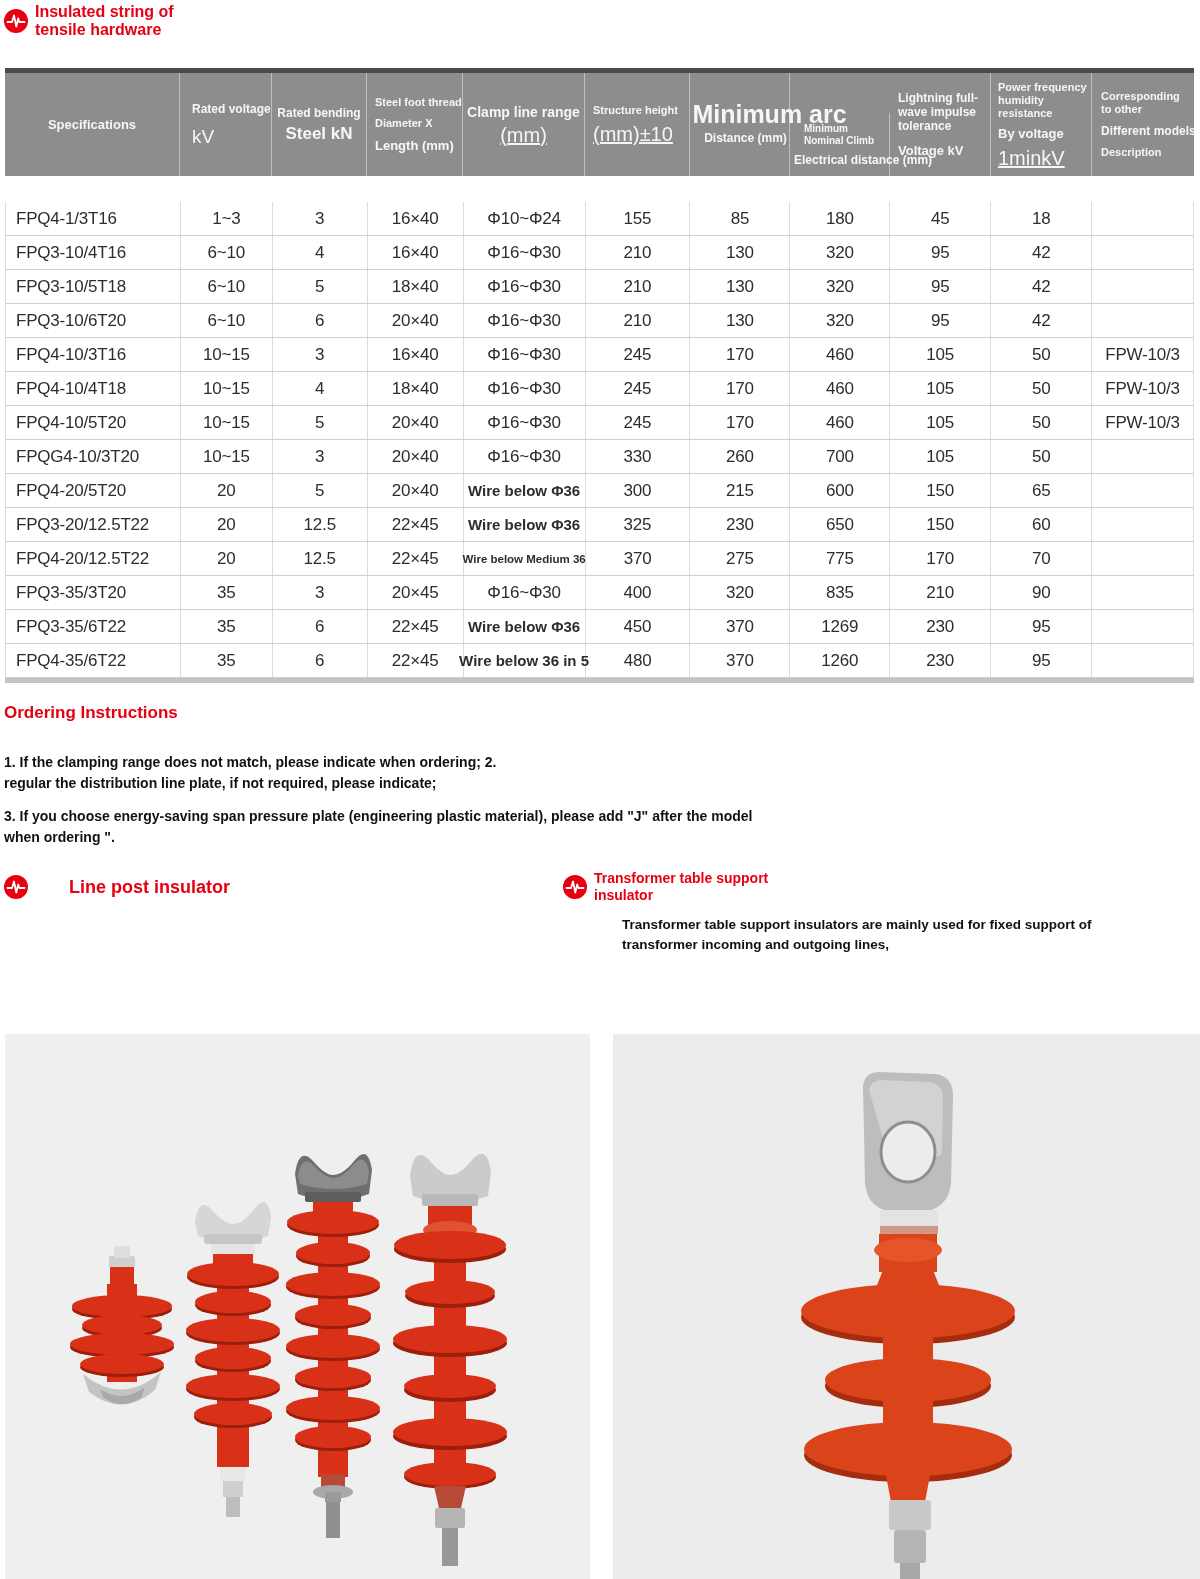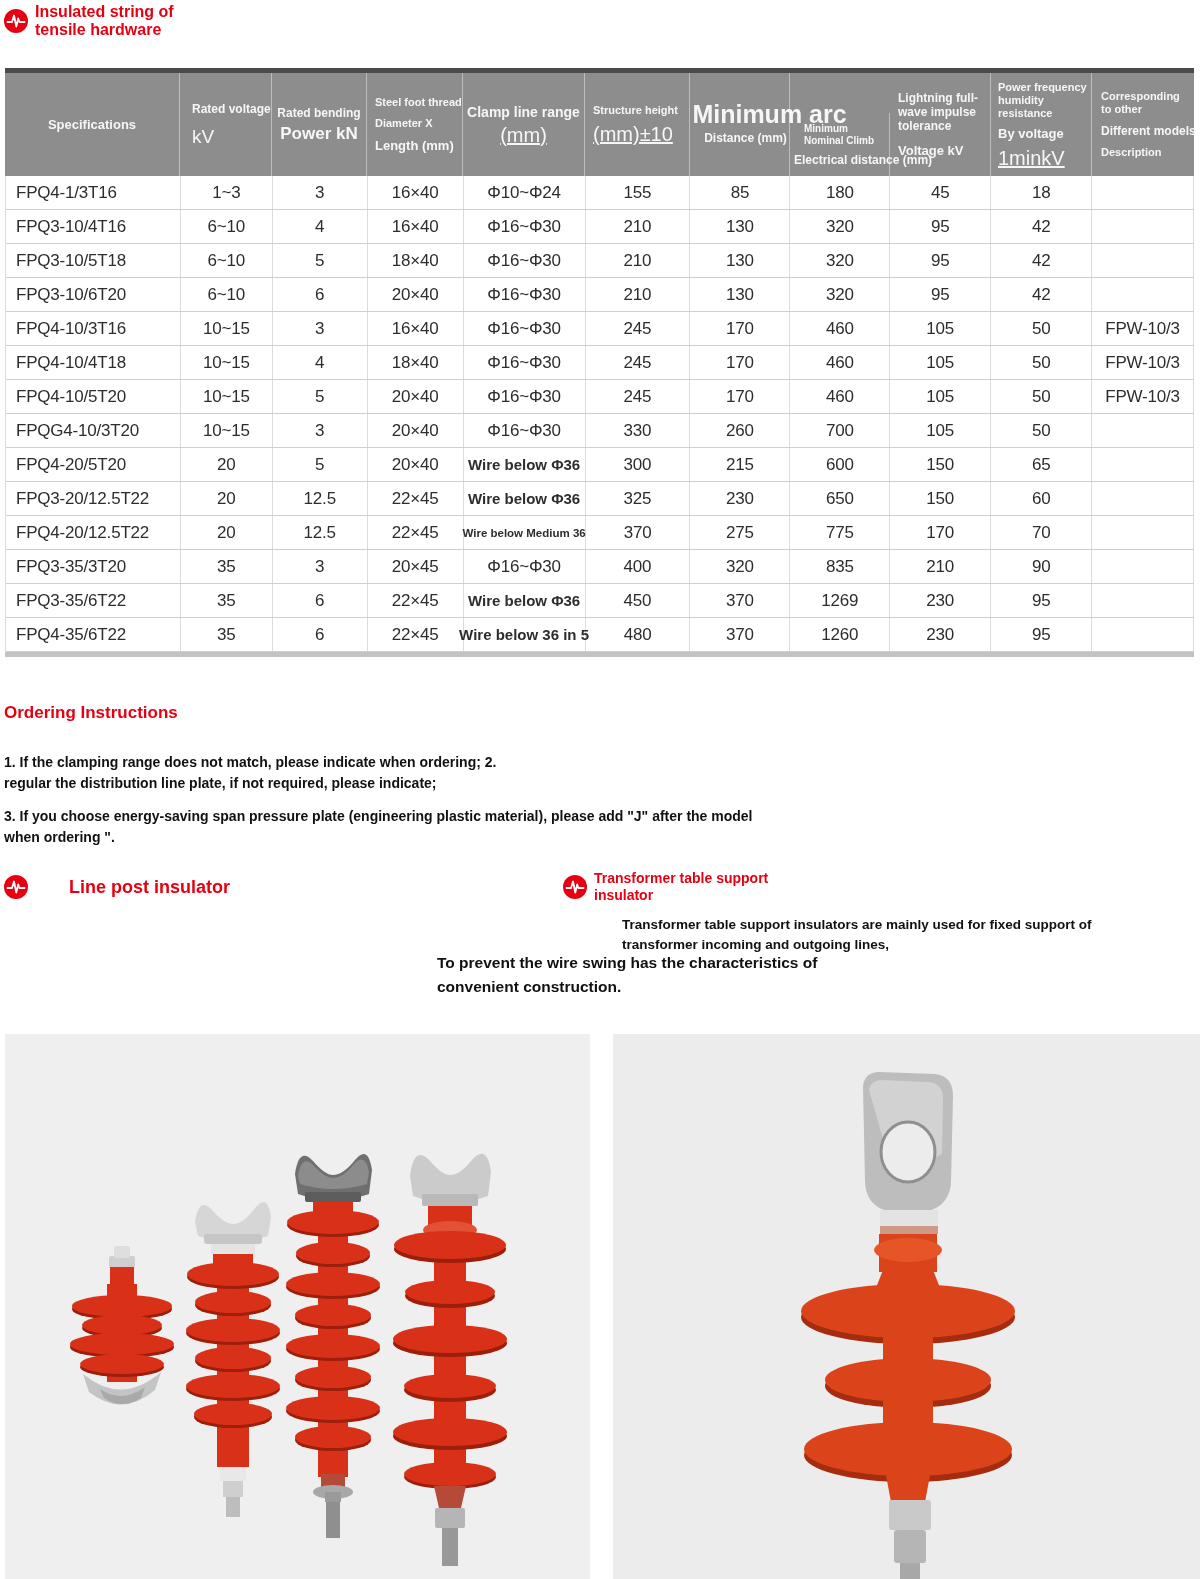--- a/index.html
+++ b/index.html
@@ -31,21 +31,21 @@
   .n19 { font-weight:normal; font-size:19px; line-height:21px; }
   .n20 { font-weight:normal; font-size:20px; line-height:22px; white-space:nowrap;text-decoration:underline; }
   .mt4{margin-top:4px} .mt6{margin-top:6px} .mt8{margin-top:8px} .mt10{margin-top:10px}
   .nowrap{white-space:nowrap}
 
   .col-spec{width:175px} .col-voltage{width:92px} .col-load{width:95px}
   .col-thread{width:96px} .col-clamp{width:122px} .col-height{width:105px}
   .col-arc{width:100px} .col-climb{width:100px} .col-lightning{width:101px}
   .col-power{width:101px} .col-model{width:102px}
 
-  .t-body { border-left:1px solid #dcdcdc; }
+  .t-body { border-left:1px solid #dcdcdc;margin-top:26px; }
   .tr { display:flex; height:34px; border-bottom:1px solid #cfcfcf; background:#fff; }
   .td { display:flex; align-items:center; justify-content:center;
         border-right:1px solid #dcdcdc; font-size:17px; color:#2d2d2d;
         white-space:nowrap; letter-spacing:-0.2px; }
   .td.col-spec { justify-content:flex-start; padding-left:10px; font-size:17px; }
   .td.col-clamp { overflow:visible; }
   .clamp-bold { font-weight:bold; font-size:15px; letter-spacing:0; }
   .clamp-bold-small { font-weight:bold; font-size:11.5px; letter-spacing:0; }
   .t-bottom { height:5px; background:#c3c3c3; }
 
@@ -90,21 +90,21 @@
     <div class="t-head">
       <div class="th col-spec">
         <span class="b13">Specifications</span>
       </div>
       <div class="th col-voltage left" style="padding-left:12px;">
         <span class="b12">Rated voltage</span>
         <span class="n19 mt10">kV</span>
       </div>
       <div class="th col-load">
         <span class="b12">Rated bending</span>
-        <span class="b17 mt4">Power kN</span>
+        <span class="b17 mt4">Steel kN</span>
       </div>
       <div class="th col-thread left" style="padding-left:8px;">
         <span class="b11 nowrap">Steel foot thread</span>
         <span class="b11 mt8">Diameter X</span>
         <span class="b13 mt8">Length (mm)</span>
       </div>
       <div class="th col-clamp">
         <span class="b14">Clamp line range</span>
         <span class="n20 mt4">(mm)</span>
       </div>
@@ -347,24 +347,20 @@
     </svg>
     <div class="red-title small">
       <div>Transformer table support</div>
       <div>insulator</div>
     </div>
   </div>
 
   <div class="transformer-para">
     <div>Transformer table support insulators are mainly used for fixed support of</div>
     <div>transformer incoming and outgoing lines,</div>
-  </div>
-  <div class="tagline">
-    <div>To prevent the wire swing has the characteristics of</div>
-    <div>convenient construction.</div>
   </div>
 
   <div class="photo left">
     <svg viewBox="0 0 585 545">
       <rect x="0" y="0" width="585" height="545" fill="#efefef"></rect>
 
       <g>
         <rect x="104" y="222" width="26" height="12" rx="2" fill="#cfcfcf"></rect>
         <rect x="109" y="212" width="16" height="12" rx="2" fill="#dedede"></rect>
         <rect x="105" y="233" width="24" height="20" fill="#d93018"></rect>

